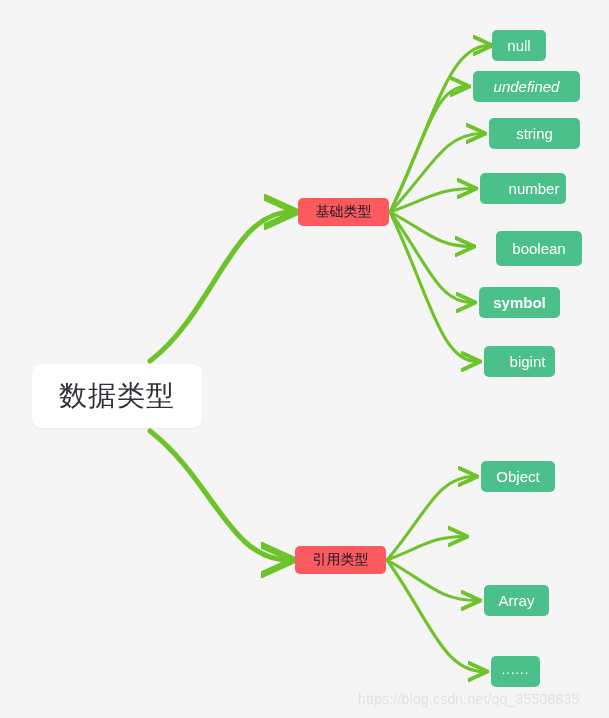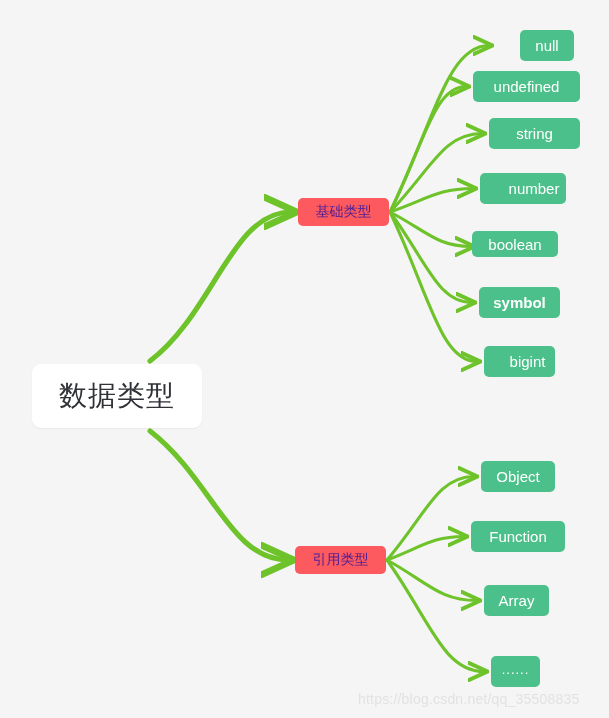--- a/index.html
+++ b/index.html
@@ -39,21 +39,21 @@
     background: #ffffff;
     border-radius: 9px;
     color: #2f3136;
     font-size: 28px;
     letter-spacing: 1px;
     box-shadow: 0 1px 2px rgba(0,0,0,0.05);
   }
   .node-branch {
     background: #fc5a5f;
     border-radius: 5px;
-    color: #4c1d95;
+    color: #0f172a;
     font-size: 14px;
     letter-spacing: 0px;
   }
   .node-leaf {
     background: #4cc08a;
     border-radius: 5px;
     color: #ffffff;
     font-size: 15px;
   }
   .node-leaf.ellipsis-node {
@@ -104,47 +104,44 @@
     <span>数据类型</span>
   </div>
 
   <div class="node node-branch" style="left: 298px; top: 198px; width: 91px; height: 28px;">
     <span>基础类型</span>
   </div>
   <div class="node node-branch" style="left: 295px; top: 546px; width: 91px; height: 28px;">
     <span>引用类型</span>
   </div>
 
-  <div class="node node-leaf" style="left: 520px; top: 30px; width: 54px; height: 31px;">
+  <div class="node node-leaf" style="left: 492px; top: 30px; width: 54px; height: 31px;">
     <span>null</span>
   </div>
-  <div class="node node-leaf" style="left: 473px; top: 71px; width: 107px; height: 31px;">
+  <div class="node node-leaf" style="left: 473px; top: 71px; width: 107px; height: 31px; font-style: italic;">
     <span>undefined</span>
   </div>
   <div class="node node-leaf" style="left: 489px; top: 118px; width: 91px; height: 31px;">
     <span>string</span>
   </div>
   <div class="node node-leaf" style="left: 480px; top: 173px; width: 86px; height: 31px; padding-left: 22px;">
     <span>number</span>
   </div>
-  <div class="node node-leaf" style="left: 472px; top: 231px; width: 86px; height: 26px;">
+  <div class="node node-leaf" style="left: 496px; top: 231px; width: 86px; height: 35px;">
     <span>boolean</span>
   </div>
   <div class="node node-leaf" style="left: 479px; top: 287px; width: 81px; height: 31px; font-weight: bold;">
     <span>symbol</span>
   </div>
   <div class="node node-leaf" style="left: 484px; top: 346px; width: 71px; height: 31px; padding-left: 16px;">
     <span>bigint</span>
   </div>
 
   <div class="node node-leaf" style="left: 481px; top: 461px; width: 74px; height: 31px;">
     <span>Object</span>
-  </div>
-  <div class="node node-leaf" style="left: 471px; top: 521px; width: 94px; height: 31px;">
-    <span>Function</span>
   </div>
   <div class="node node-leaf" style="left: 484px; top: 585px; width: 65px; height: 31px;">
     <span>Array</span>
   </div>
   <div class="node node-leaf ellipsis-node" style="left: 491px; top: 656px; width: 49px; height: 31px;">
     <span>......</span>
   </div>
 
   <div class="watermark">
     <span>https://blog.csdn.net/qq_35508835</span>

